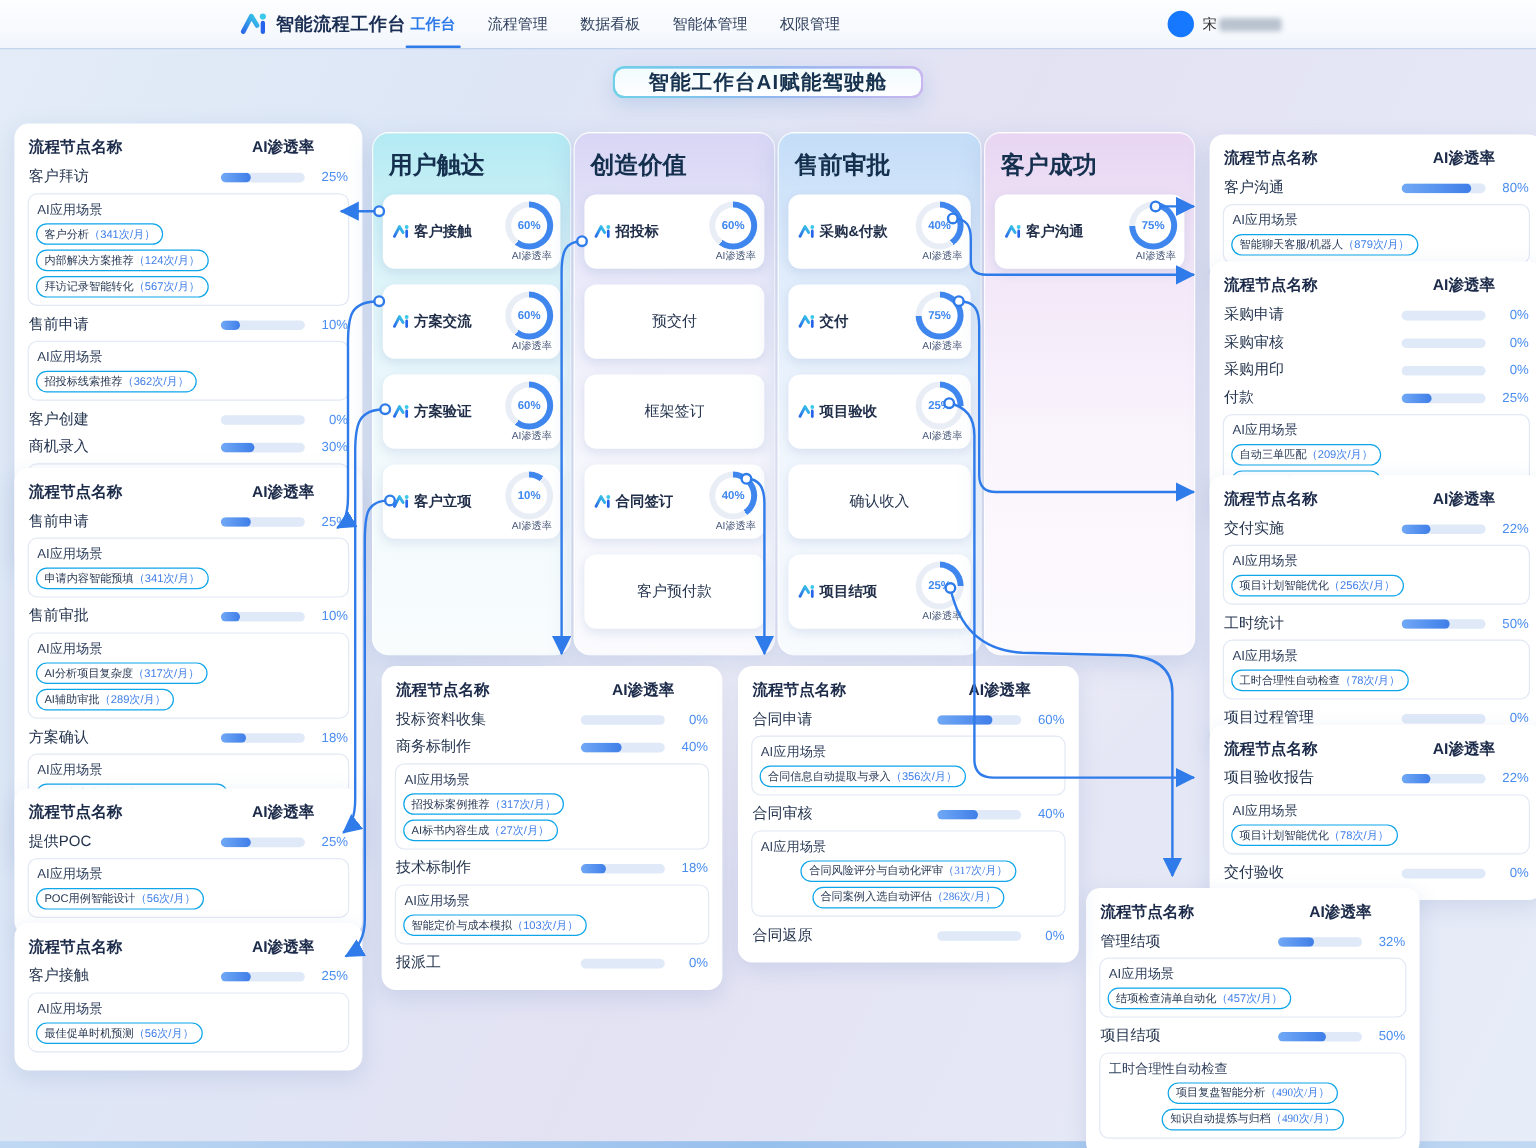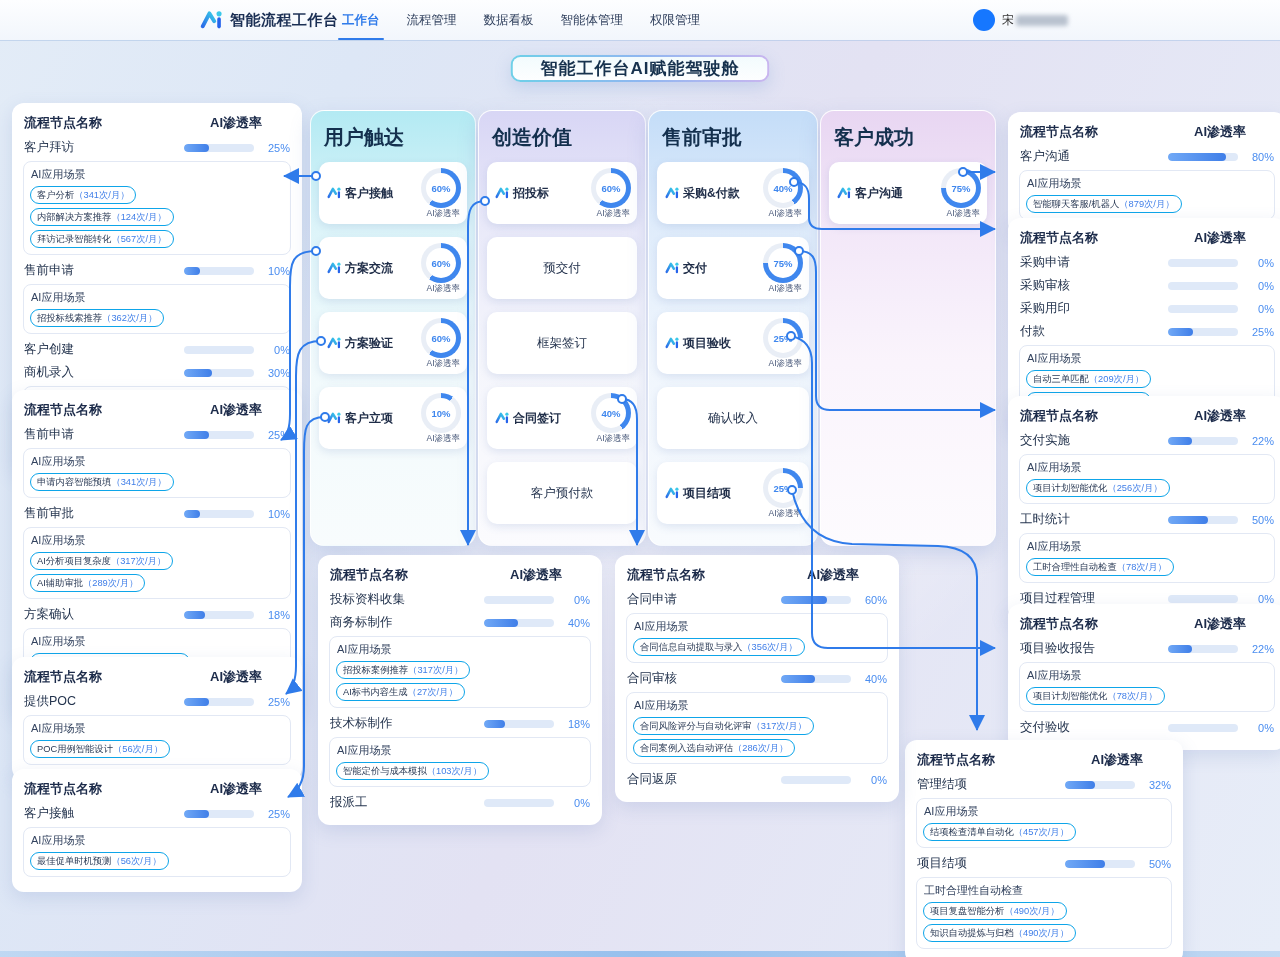--- a/index.html
+++ b/index.html
@@ -39,21 +39,21 @@
   .h1col{flex:1;}
   .h2col{width:108px;text-align:center;}
   .trow{display:flex;align-items:center;margin:4px 1px;min-height:19px;}
   .trow .nm{flex:1;font-size:12.5px;color:#25354f;}
   .bar{width:70px;height:8px;border-radius:4px;background:#dfe9f8;overflow:hidden;margin-right:6px;flex:none;}
   .bar i{display:block;height:100%;border-radius:4px;background:linear-gradient(90deg,#71a9f6,#3f7ee8);}
   .pct{width:30px;font-size:11px;color:#4a8df0;text-align:right;flex:none;}
   .sbox{border:1px solid #e2e8f4;border-radius:8px;padding:4px 6px 6px;margin:2px 0 6px;background:#fff;}
   .slabel{font-size:11px;color:#33435f;margin:1px 1px 4px;}
   .pills{display:flex;flex-wrap:wrap;gap:4px;}
-  .pills.stack{flex-direction:row;align-items:center;}
+  .pills.stack{flex-direction:column;align-items:center;font-family:Liberation Serif, serif;}
   .pill{display:inline-flex;border:1px solid #0ea5e9;border-radius:12px;padding:1px 6px;
     font-size:9.3px;line-height:14px;color:#2a3a55;background:#fff;white-space:nowrap;cursor:pointer;}
   .pill b{color:#3f7ee8;font-weight:normal;}
 
   
   .stage{position:absolute;border-radius:14px;padding:8px;z-index:6;
     box-shadow:0 8px 20px rgba(110,140,200,.25);border:1px solid rgba(255,255,255,.85);}
   .stage.cyan{background:linear-gradient(180deg,#b3eaf3 0%,#dcf4f9 26%,#f1fafc 58%,#f8fcfd 100%);}
   .stage.violet{background:linear-gradient(180deg,#d8d6f5 0%,#e9e9f9 26%,#f5f6fc 58%,#fbfbfe 100%);}
   .stage.blue{background:linear-gradient(180deg,#c4ddf8 0%,#dfecfb 26%,#f0f6fd 58%,#f8fbfe 100%);}

